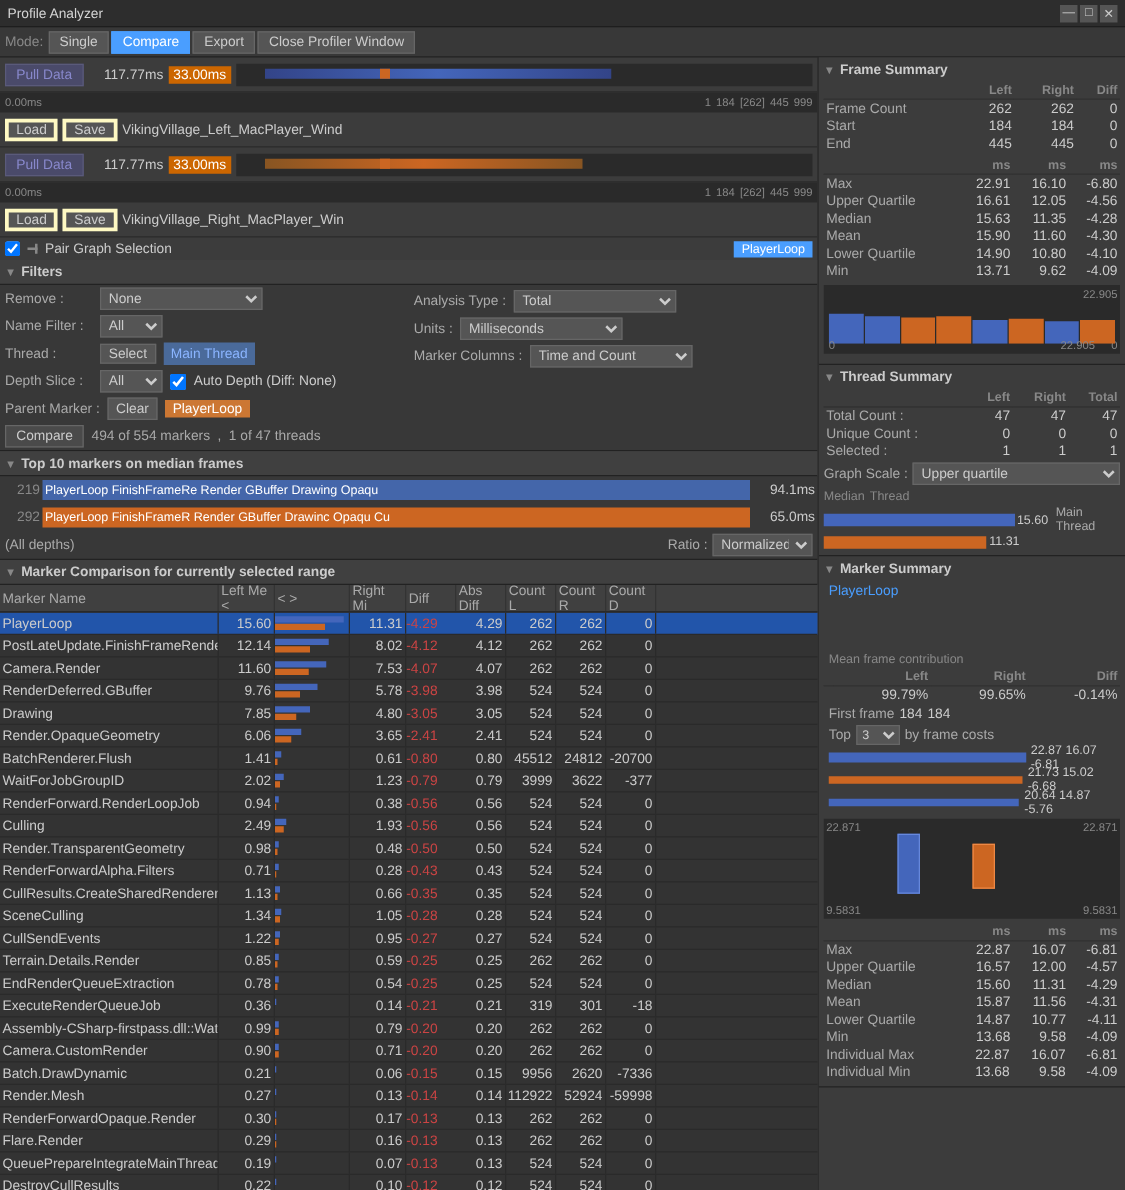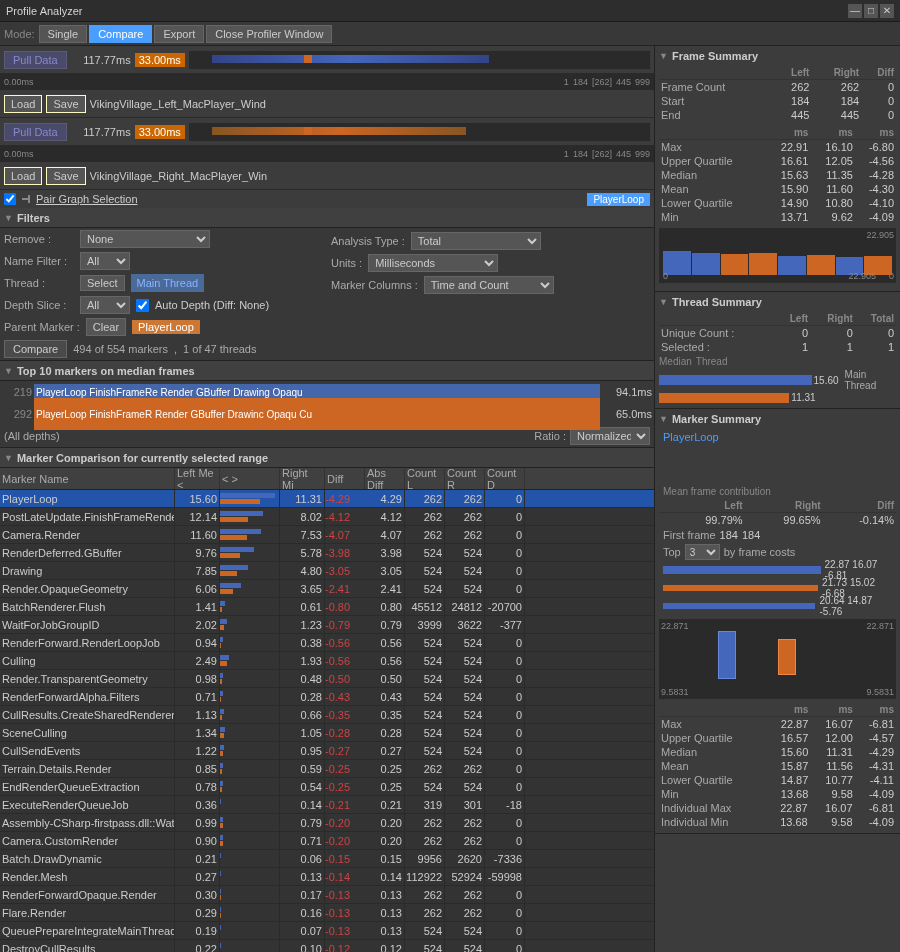--- a/index.html
+++ b/index.html
@@ -93,21 +93,21 @@
       background: #4a4a6a;
       border: 1px solid #5a5a7a;
       color: #8888cc;
       font-size: 11px;
       height: 18px;
       padding: 0 8px;
       cursor: pointer;
     }
     .load-btn, .save-btn {
       background: #555;
-      border: 1px solid #fef9c3;
+      border: 3px solid #fef9c3;
       color: #ccc;
       font-size: 11px;
       height: 18px;
       padding: 0 6px;
       cursor: pointer;
     }
     .filename {
       color: #ccc;
       font-size: 11px;
       flex: 1;
@@ -130,21 +130,20 @@
     .pair-graph-row {
       display: flex;
       align-items: center;
       height: 18px;
       padding: 0 4px;
       gap: 4px;
     }
     .pair-graph-row label {
       font-size: 11px;
       color: #ccc;
-      text-decoration: underline;
     }
     .checkbox-small {
       width: 12px; height: 12px;
     }
     .playerloop-badge {
       background: #4a9eff;
       color: white;
       font-size: 10px;
       padding: 1px 6px;
       margin-left: auto;
@@ -596,21 +595,21 @@
       </div>
       <div class="top10-row">
         <span class="top10-num">219</span>
         <div style="flex:1;height:16px;background:#4466aa;display:flex;align-items:center;position:relative;overflow:hidden;">
           <span style="color:white;font-size:10px;padding:0 2px;white-space:nowrap;">PlayerLoop   FinishFrameRe   Render   GBuffer   Drawing Opaqu</span>
         </div>
         <span class="marker-time">94.1ms</span>
       </div>
       <div class="top10-row">
         <span class="top10-num">292</span>
-        <div style="flex:1;height:32px;background:#cc6622;display:flex;align-items:center;position:relative;overflow:hidden;">
+        <div style="flex:1;height:16px;background:#cc6622;display:flex;align-items:center;position:relative;overflow:hidden;">
           <span style="color:white;font-size:10px;padding:0 2px;white-space:nowrap;">PlayerLoop   FinishFrameR   Render   GBuffer   Drawinc Opaqu Cu</span>
         </div>
         <span class="marker-time">65.0ms</span>
       </div>
       <div class="ratio-row">
         <span class="ratio-label">(All depths)</span>
         <span style="flex:1;"></span>
         <span class="ratio-label">Ratio :</span>
         <select class="filter-select" style="width:80px;">
           <option>Normalized</option>
@@ -1501,33 +1500,45 @@
         <thead>
           <tr>
             <th></th>
             <th>Left</th>
             <th>Right</th>
             <th>Total</th>
           </tr>
         </thead>
         <tbody id="thread-summary-body">
             <tr>
+              <td>Total Count :</td>
+              <td>47</td>
+              <td>47</td>
+              <td>47</td>
+            </tr>
+            <tr>
               <td>Unique Count :</td>
               <td>0</td>
               <td>0</td>
               <td>0</td>
             </tr>
             <tr>
               <td>Selected :</td>
               <td>1</td>
               <td>1</td>
               <td>1</td>
             </tr>
           </tbody>
       </table>
+      <div style="display:flex;align-items:center;gap:4px;padding:2px 0;">
+        <span style="font-size:11px;color:#aaa;">Graph Scale :</span>
+        <select class="filter-select" style="flex:1;">
+          <option>Upper quartile</option>
+        </select>
+      </div>
 
       <div style="display:flex;align-items:center;gap:4px;margin:2px 0;">
         <span style="font-size:10px;color:#888;">Median</span>
         <span style="font-size:10px;color:#888;">Thread</span>
       </div>
       <div style="display:flex;align-items:center;gap:2px;margin:1px 0;">
         <div style="width:70%;height:10px;background:#4466bb;"></div>
         <span style="font-size:10px;color:#ccc;">15.60</span>
         <span style="font-size:10px;color:#aaa;margin-left:4px;">Main Thread</span>
       </div>

